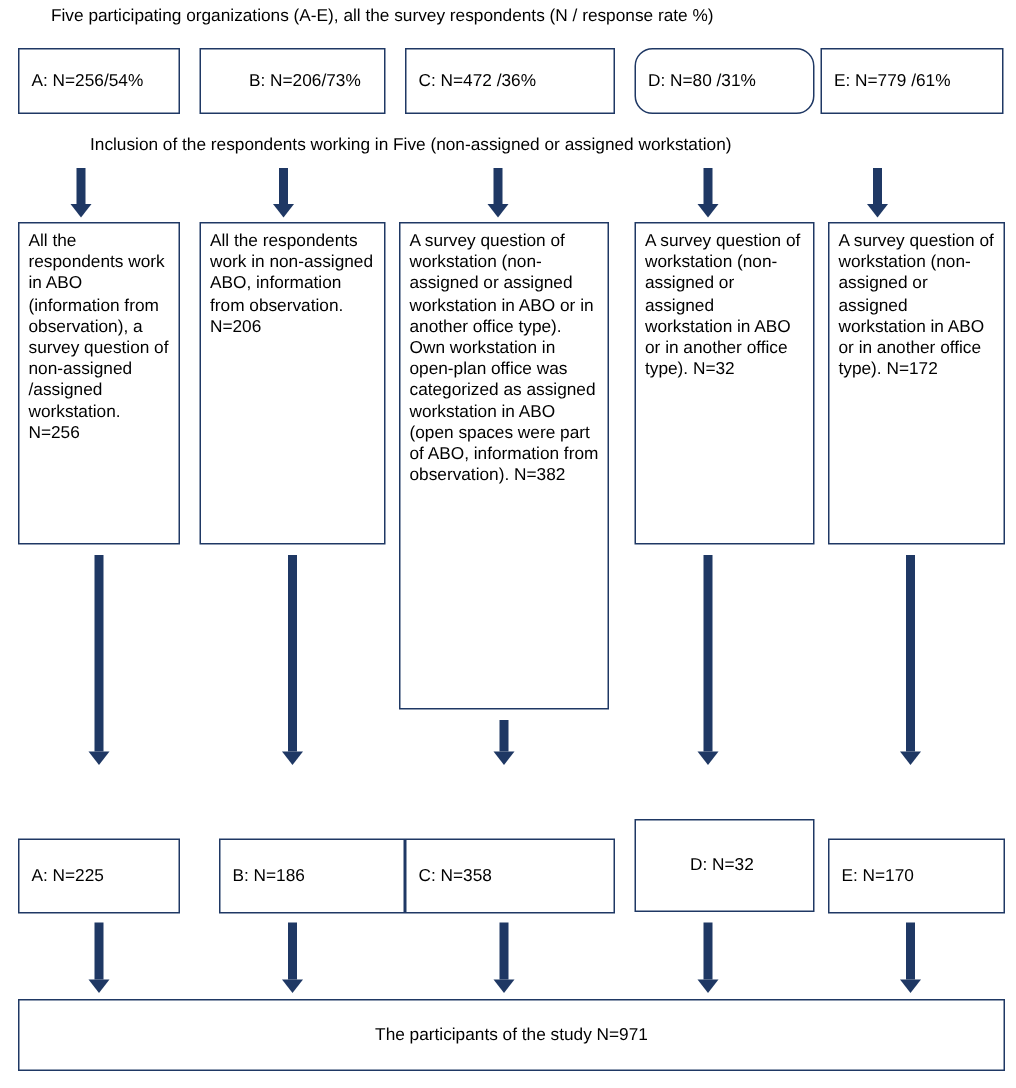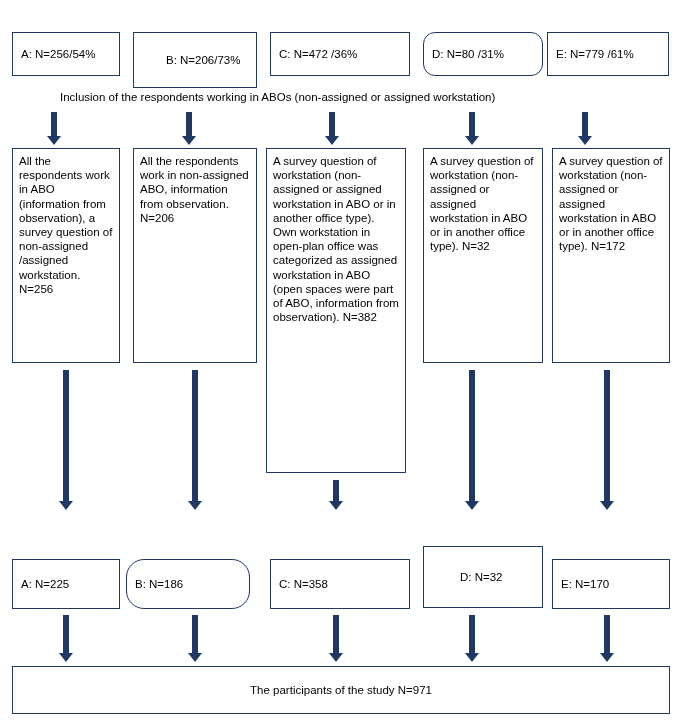--- a/index.html
+++ b/index.html
@@ -71,38 +71,39 @@
     border-left: 7px solid transparent;
     border-right: 7px solid transparent;
     border-top: 9px solid #1f3864;
   }
 </style>
 </head>
 <body>
 
 <div class="flow">
 
+  <div class="caption" style="left:34px; top:4px; width:620px;">Five participating organizations (A-E), all the survey respondents (N / response rate %)</div>
 
   <div class="box row1" style="left:12px; top:32px; width:108px; height:44px;">
     <span>A: N=256/54%</span>
   </div>
-  <div class="box row1" style="left:133px; top:32px; width:124px; height:56px;padding-left:32px;">
+  <div class="box row1" style="left:133px; top:32px; width:124px; height:44px;padding-left:32px;">
     <span>B: N=206/73%</span>
   </div>
   <div class="box row1" style="left:270px; top:32px; width:140px; height:44px;">
     <span>C: N=472 /36%</span>
   </div>
   <div class="box row1" style="left:423px; top:32px; width:120px; height:44px;border-radius:12px;">
     <span>D: N=80 /31%</span>
   </div>
   <div class="box row1" style="left:547px; top:32px; width:122px; height:44px;">
     <span>E: N=779 /61%</span>
   </div>
 
-  <div class="caption" style="left:60px; top:90px; width:600px;">Inclusion of the respondents working in ABOs (non-assigned or assigned workstation)</div>
+  <div class="caption" style="left:60px; top:90px; width:600px;">Inclusion of the respondents working in Five (non-assigned or assigned workstation)</div>
 
   <div class="arrow" style="left:47px; top:112px; width:14px; height:33px;">
     <div class="shaft" style="left:4px; width:6px; height:24px;"></div>
     <div class="head" style="left:0px; top:24px;"></div>
   </div>
   <div class="arrow" style="left:182px; top:112px; width:14px; height:33px;">
     <div class="shaft" style="left:4px; width:6px; height:24px;"></div>
     <div class="head" style="left:0px; top:24px;"></div>
   </div>
   <div class="arrow" style="left:325px; top:112px; width:14px; height:33px;">
@@ -152,21 +153,21 @@
   </div>
   <div class="arrow" style="left:600px; top:370px; width:14px; height:140px;">
     <div class="shaft" style="left:4px; width:6px; height:131px;"></div>
     <div class="head" style="left:0px; top:131px;"></div>
   </div>
 
 
   <div class="box row1" style="left:12px; top:559px; width:108px; height:50px;">
     <span>A: N=225</span>
   </div>
-  <div class="box row1" style="left:126px; top:559px; width:124px; height:50px;border-radius:18px;">
+  <div class="box row1" style="left:146px; top:559px; width:124px; height:50px;">
     <span>B: N=186</span>
   </div>
   <div class="box row1" style="left:270px; top:559px; width:140px; height:50px;align-items:center;">
     <span>C: N=358</span>
   </div>
   <div class="box row1" style="left:423px; top:546px; width:120px; height:62px;padding-left:36px;">
     <span>D: N=32</span>
   </div>
   <div class="box row1" style="left:552px; top:559px; width:118px; height:50px;">
     <span>E: N=170</span>

